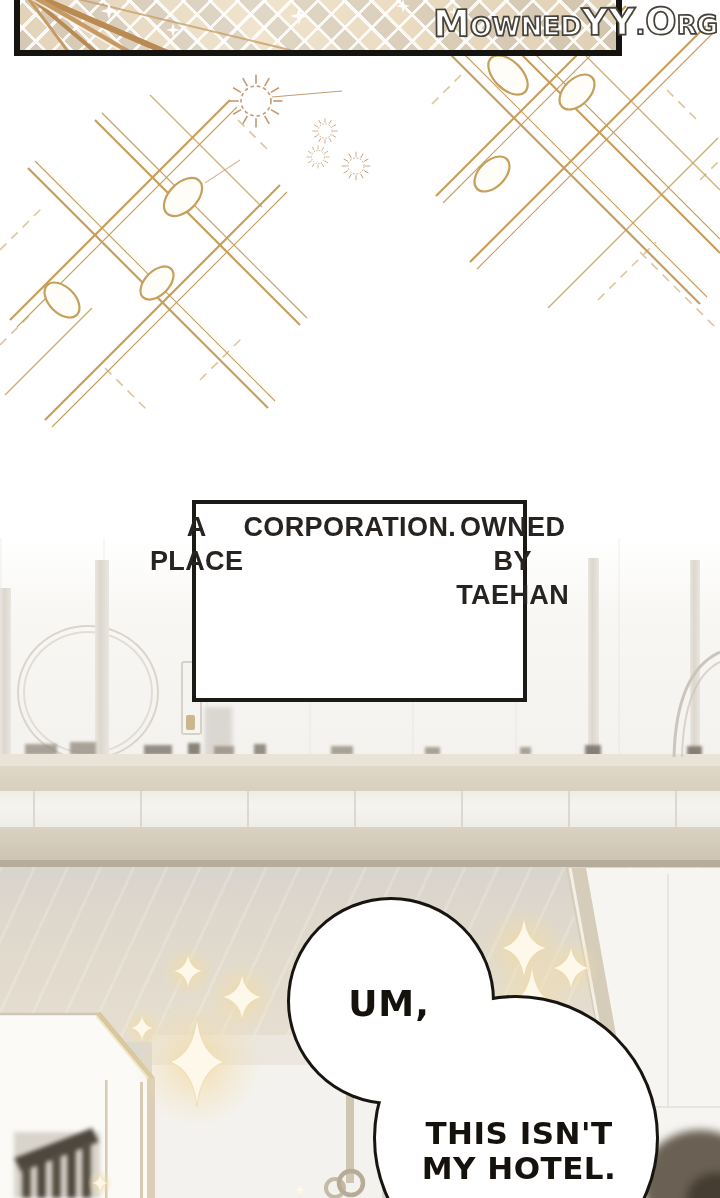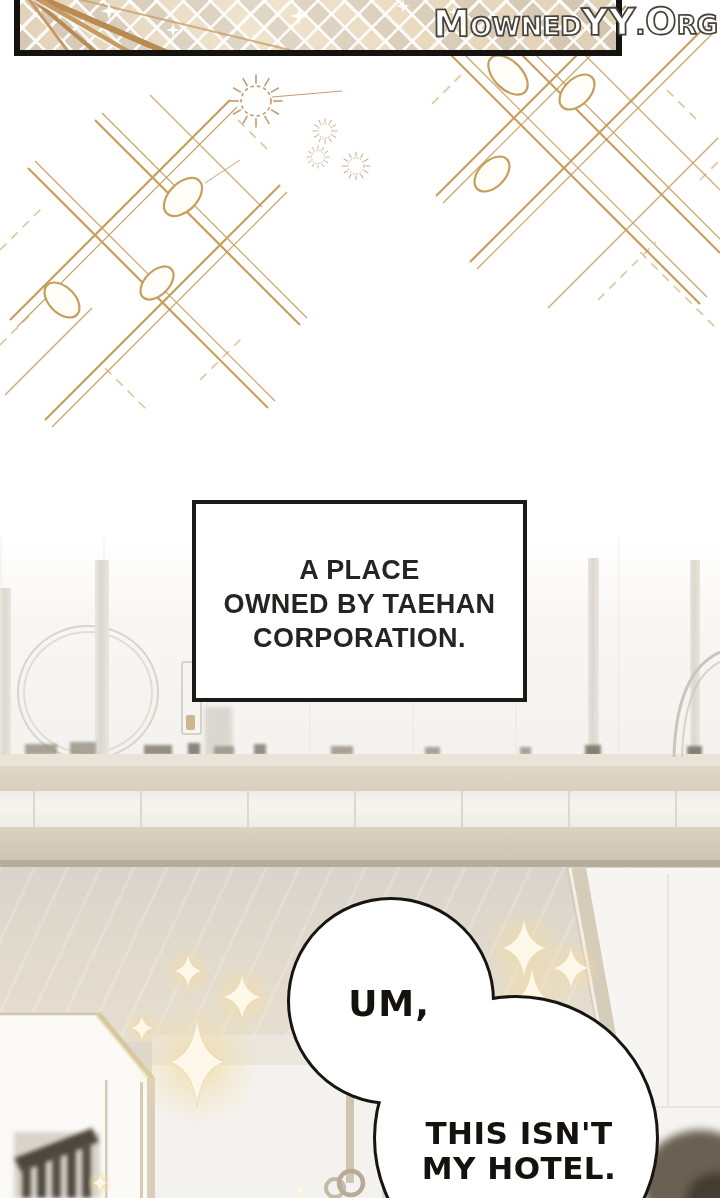--- a/index.html
+++ b/index.html
@@ -44,21 +44,21 @@
   
   .watermark{top:0;right:2px;height:46px;line-height:46px;white-space:nowrap;
     transform:rotate(-.6deg);color:#fefefc;font-weight:700;
     -webkit-text-stroke:1.7px #45413b;
     text-shadow:0 0 1px rgba(70,66,60,.8);}
   .wm-lg{font-size:37px;}
   .wm-sm{font-size:26px;}
 
   
   .caption-box{left:192px;top:500px;width:335px;height:202px;background:#ffffff;
-    border:4px solid #1b1a17;box-sizing:border-box;display:flex;flex-direction:column;
+    border:4px solid #1b1a17;box-sizing:border-box;display:flex;flex-direction:row;
     justify-content:center;padding-top:6px;}
   .cap-line{text-align:center;font:700 27px/34px "Liberation Sans",sans-serif;
     color:#262320;letter-spacing:.4px;}
 
   .overlay{left:0;top:0;width:720px;height:1198px;pointer-events:none;}
 </style>
 </head>
 <body>
 
 <div class="page">
@@ -303,17 +303,17 @@
       </g>
     </svg>
   </div>
 
   <div class="abs watermark" title="">
     <span class="wm-lg">M</span><span class="wm-sm">OWNED</span><span class="wm-lg">YY</span><span class="wm-sm">.</span><span class="wm-lg">O</span><span class="wm-sm">RG</span>
   </div>
 
   <div class="abs caption-box">
     <div class="cap-line">A PLACE</div>
+    <div class="cap-line">CORPORATION.</div>
     <div class="cap-line">OWNED BY TAEHAN</div>
-    <div class="cap-line">CORPORATION.</div>
   </div>
 
 </div>
 
 </body></html>

